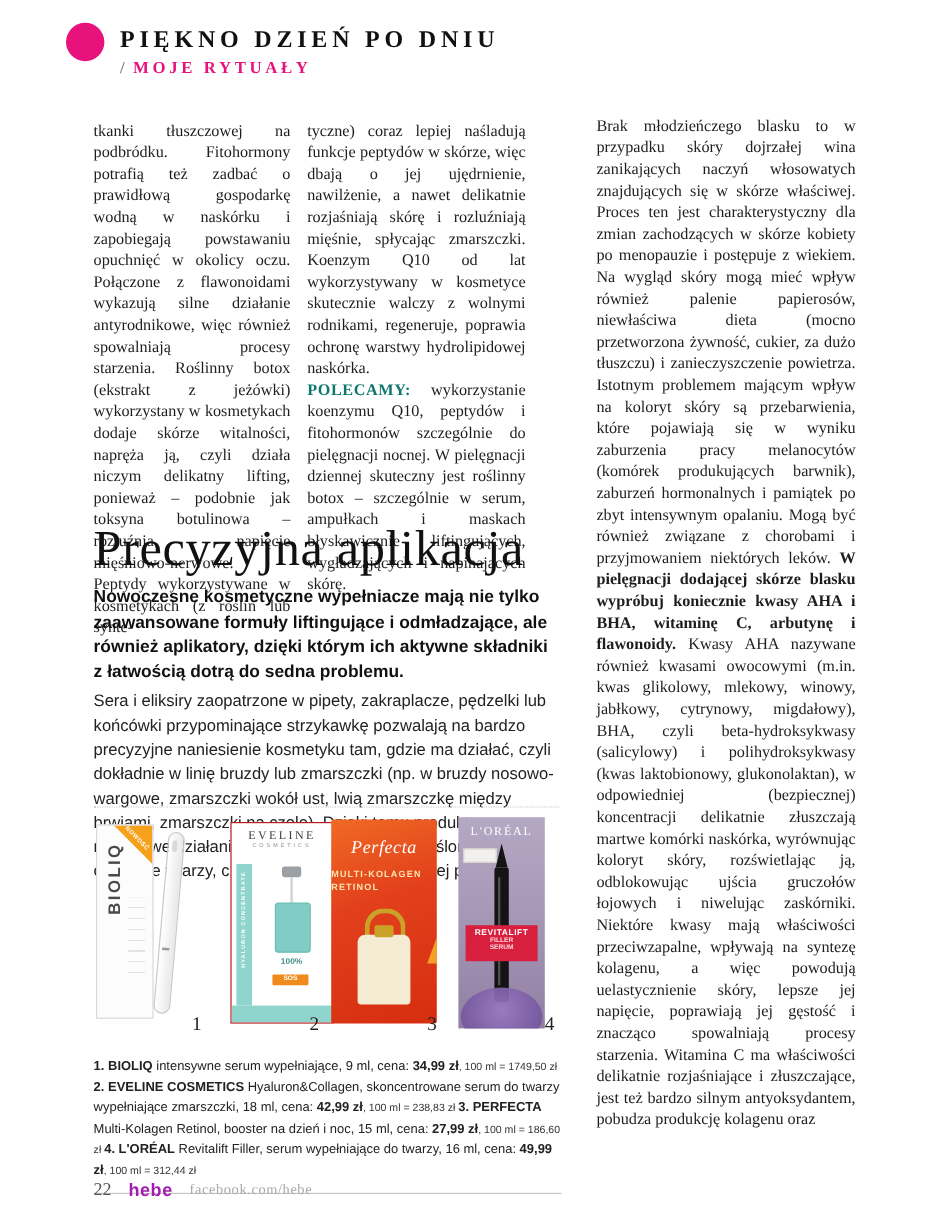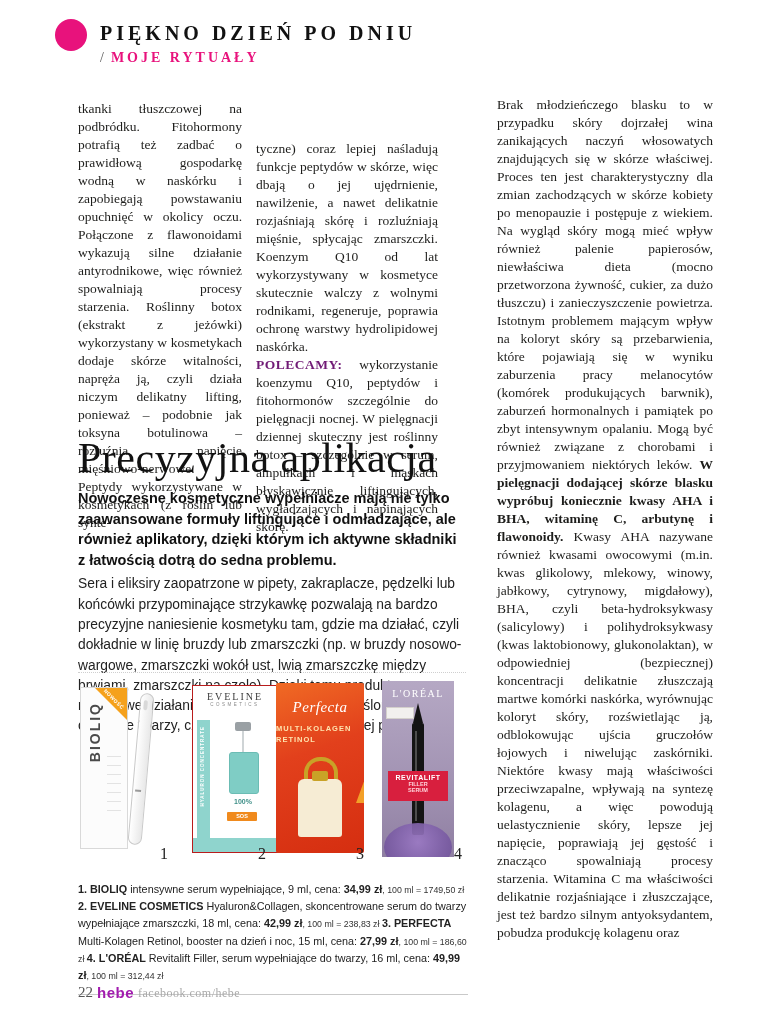--- a/index.html
+++ b/index.html
@@ -8,24 +8,24 @@
 
   
   .hdr-dot{position:absolute;left:55px;top:19px;width:32px;height:32px;border-radius:50%;background:#e8127c;}
   .hdr-title{position:absolute;left:100px;top:22px;font-weight:bold;font-size:20px;letter-spacing:4px;color:#111;}
   .hdr-sub{position:absolute;left:100px;top:50px;font-weight:bold;font-size:14px;letter-spacing:3px;color:#e8127c;}
   .hdr-sub .slash{color:#555;margin-right:4px;font-weight:normal;}
 
   
   .col{position:absolute;top:100px;text-align:justify;font-size:13.5px;line-height:18px;color:#1d1d1b;}
   .col1{left:78px;width:164px;}
-  .col2{left:256px;width:182px;margin-top:40px;}
+  .col2{left:256px;width:182px;}
   .col3{left:497px;width:216px;top:96px;}
   .col p{margin:0;}
-  .recommend{color:#701a75;font-weight:bold;letter-spacing:0.5px;}
+  .recommend{color:#0f766e;font-weight:bold;letter-spacing:0.5px;}
   .col3-heading{font-family:"Liberation Sans", sans-serif;font-weight:bold;color:#e8127c;
                 font-size:15px;text-align:center;letter-spacing:0.5px;margin:0 0 6px 0;}
   .bold-serif{font-weight:bold;}
 
   
   .feature{position:absolute;left:78px;top:436px;width:388px;}
   .feature h1{margin:0;font-weight:normal;font-size:42px;letter-spacing:0.5px;color:#111;line-height:1.05;}
   .feature .lead{margin:8px 0 4px 0;font-family:Liberation Sans, sans-serif;font-weight:bold;
                  font-size:14.5px;line-height:1.42;color:#111;}
   .feature .body{margin:2px 0 0 0;font-family:"Liberation Sans", sans-serif;font-size:13.8px;
@@ -94,21 +94,21 @@
   .b4-flower{position:absolute;left:2px;bottom:-14px;width:68px;height:48px;border-radius:50%;
              background:radial-gradient(circle at 50% 40%,#9b79c4 0%,#7e5fa8 55%,#6a4d93 100%);opacity:0.9;}
 
   
   .caption{position:absolute;left:78px;top:870px;width:390px;font-family:"Liberation Sans",sans-serif;
            font-size:10.8px;line-height:1.6;color:#222;padding-bottom:10px;border-bottom:1px solid #c9c9c9;}
   .caption b{font-weight:bold;}
   .caption .unit{font-size:8.8px;color:#333;}
 
   
-  .footer{position:absolute;left:78px;top:984px;display:flex;align-items:flex-end;gap:4px;}
+  .footer{position:absolute;left:78px;top:984px;display:flex;align-items:flex-start;gap:14px;}
   .pg-num{font-size:15px;color:#555;}
   .pg-brand{font-family:"Liberation Sans",sans-serif;font-weight:bold;font-size:15px;color:#a21caf;letter-spacing:0.5px;}
   .pg-url{font-size:12px;color:#a9a9a9;letter-spacing:0.5px;}
 </style>
 </head>
 <body>
 
 <div class="page">
 
   <div class="hdr-dot"></div>

